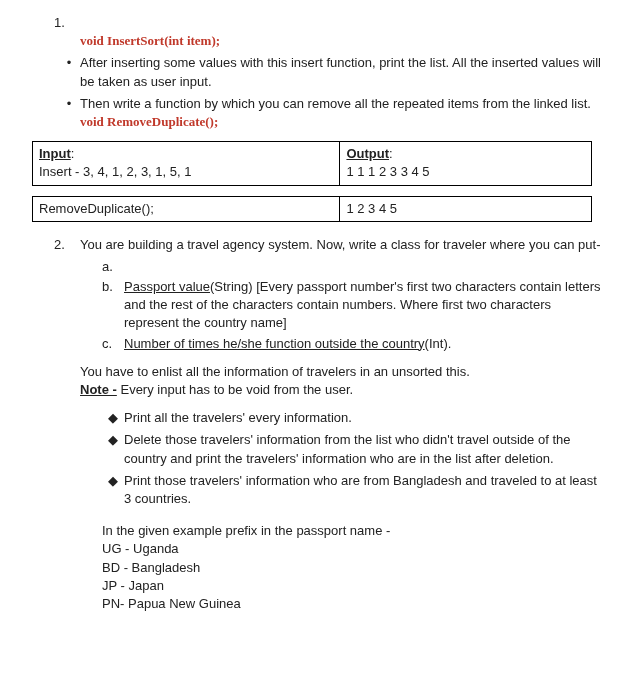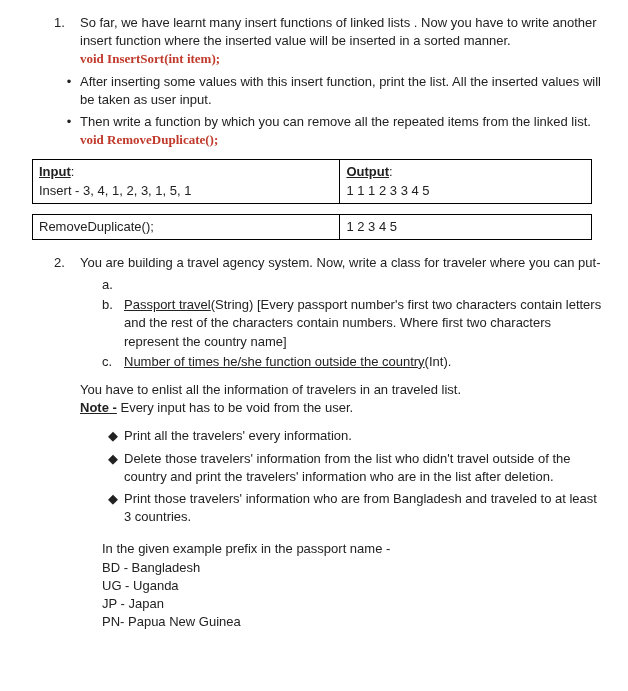--- a/index.html
+++ b/index.html
@@ -72,21 +72,21 @@
   .prefix-block {
     margin: 14px 0 16px 80px;
   }
 </style>
 </head>
 <body>
 
 <div class="ol-item">
   <div class="ol-num">1.</div>
   <div>
-    <span>So far, we have learnt many insert functions of linked lists . Now you have to write another insert function where the inserted value will be inserted in a sorted manner.</span><br>
+    <br>
     <span class="code-red">void InsertSort(int item);</span>
   </div>
 </div>
 
 <div class="bullet-item">
   <div class="bullet-mark">•</div>
   <div>After inserting some values with this insert function, print the list. All the inserted values will be taken as user input.</div>
 </div>
 
 <div class="bullet-item">
@@ -130,50 +130,50 @@
   <div>You are building a travel agency system. Now, write a class for traveler  where you can put-</div>
 </div>
 
 <div class="sub-indent">
   <div class="abc-item">
     <div class="abc-mark">a.</div>
   </div>
   <div class="abc-item">
     <div class="abc-mark">b.</div>
     <div>
-      <span class="underline">Passport travel</span><span>(String) [Every passport number's first two characters contain letters and the rest of the characters contain numbers. Where first two characters represent the country name]</span>
+      <span class="underline">Passport value</span><span>(String) [Every passport number's first two characters contain letters and the rest of the characters contain numbers. Where first two characters represent the country name]</span>
     </div>
   </div>
   <div class="abc-item">
     <div class="abc-mark">c.</div>
     <div>
       <span class="underline">Number of times he/she function outside the country</span><span>(Int).</span>
     </div>
   </div>
 </div>
 
 <div class="para">
-  <span>You have to enlist all the information of travelers in an traveled list.</span><br>
+  <span>You have to enlist all the information of travelers in an unsorted this.</span><br>
   <span class="underline bold">Note -</span><span> Every input has to be void from the user.</span>
 </div>
 
 <div class="sub-indent" style="margin-top:10px">
   <div class="diamond-item">
     <div class="diamond-mark">◆</div>
     <div>Print all the travelers' every information.</div>
   </div>
   <div class="diamond-item">
     <div class="diamond-mark">◆</div>
     <div>Delete those travelers' information from the list who didn't travel outside of the country and print the travelers' information who are in the list after deletion.</div>
   </div>
   <div class="diamond-item">
     <div class="diamond-mark">◆</div>
     <div>Print those travelers' information who are from Bangladesh and traveled to at least 3 countries.</div>
   </div>
 </div>
 
 <div class="prefix-block">
   <div>In the given example prefix in the passport name -</div>
+  <div>UG - Uganda</div>
   <div>BD - Bangladesh</div>
-  <div>UG - Uganda</div>
   <div>JP - Japan</div>
   <div>PN- Papua New Guinea</div>
 </div>
 
 </body></html>

